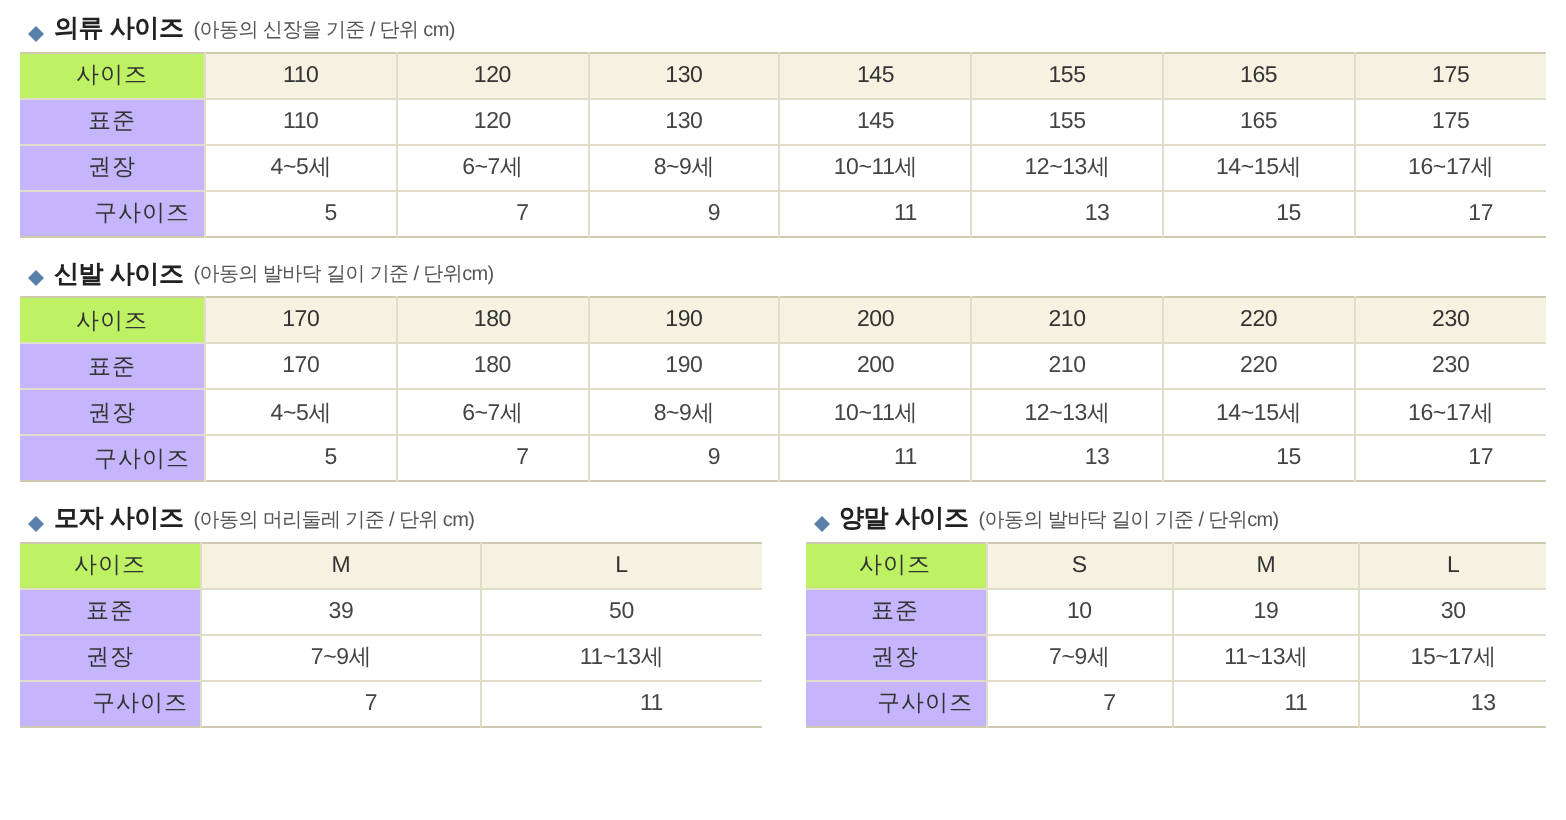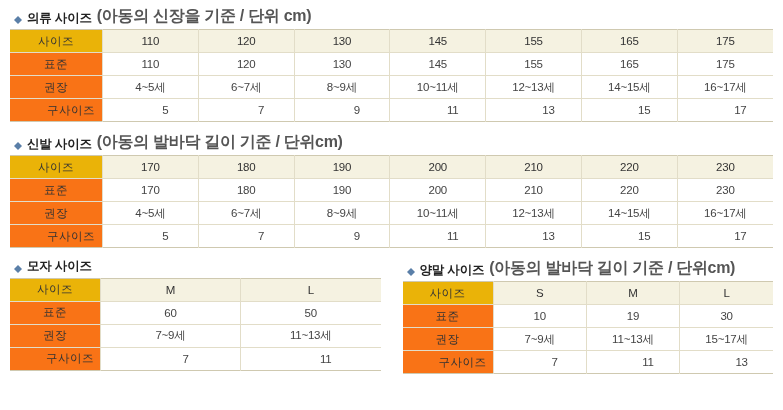--- a/index.html
+++ b/index.html
@@ -41,23 +41,23 @@
     flex: 0 0 auto;
   }
   .diamond-icon svg { display: block; }
   .sec-title {
     font-size: 12.5px;
     font-weight: bold;
     color: #222222;
     letter-spacing: -0.2px;
   }
   .sec-note {
-    font-size: 16px;
+    font-size: 10px;
     color: #555555;
-    font-weight: bold;
+    font-weight: normal;
     letter-spacing: -0.3px;
   }
   table.size-table {
     border-collapse: collapse;
     width: 100%;
     table-layout: fixed;
     border-top: 1px solid #cfc9b0;
     border-bottom: 1px solid #cfc9b0;
   }
   table.size-table td {
@@ -72,31 +72,31 @@
     letter-spacing: -0.2px;
   }
   table.size-table tr:last-child td {
     border-bottom: none;
     padding-left: 32px;
   }
   table.size-table td:last-child {
     border-right: none;
   }
   table.size-table td.rowhead {
-    background: #f97316;
+    background: #c4b5fd;
     color: #333333;
     width: 88px;
     letter-spacing: 0.5px;
   }
   table.size-table tr.headrow td {
     background: #f5f2e1;
     color: #333333;
   }
   table.size-table tr.headrow td.rowhead {
-    background: #eab308;
+    background: #bef264;
     text-align: center;
   }
   .two-col {
     display: flex;
     gap: 22px;
   }
   .two-col > .half {
     flex: 1 1 0;
     min-width: 0;
   }
@@ -224,31 +224,32 @@
   <div class="two-col">
 
     <div class="half">
       <div class="sec-head">
         <span class="diamond-icon">
           <svg width="8" height="8" viewBox="0 0 8 8">
               <polygon points="4,0 8,4 4,8 0,4" fill="#5a7fa8"></polygon>
             </svg>
         </span>
         <span class="sec-title">모자 사이즈</span>
+        <span class="sec-note">(아동의 머리둘레 기준 / 단위 cm)</span>
       </div>
       <table class="size-table">
         <tbody>
             <tr class="headrow">
           <td class="rowhead">사이즈</td>
           <td>M</td>
           <td>L</td>
         </tr>
         <tr>
           <td class="rowhead">표준</td>
-          <td>60</td>
+          <td>39</td>
           <td>50</td>
         </tr>
         <tr>
           <td class="rowhead">권장</td>
           <td>7~9세</td>
           <td>11~13세</td>
         </tr>
         <tr>
           <td class="rowhead">구사이즈</td>
           <td>7</td>

